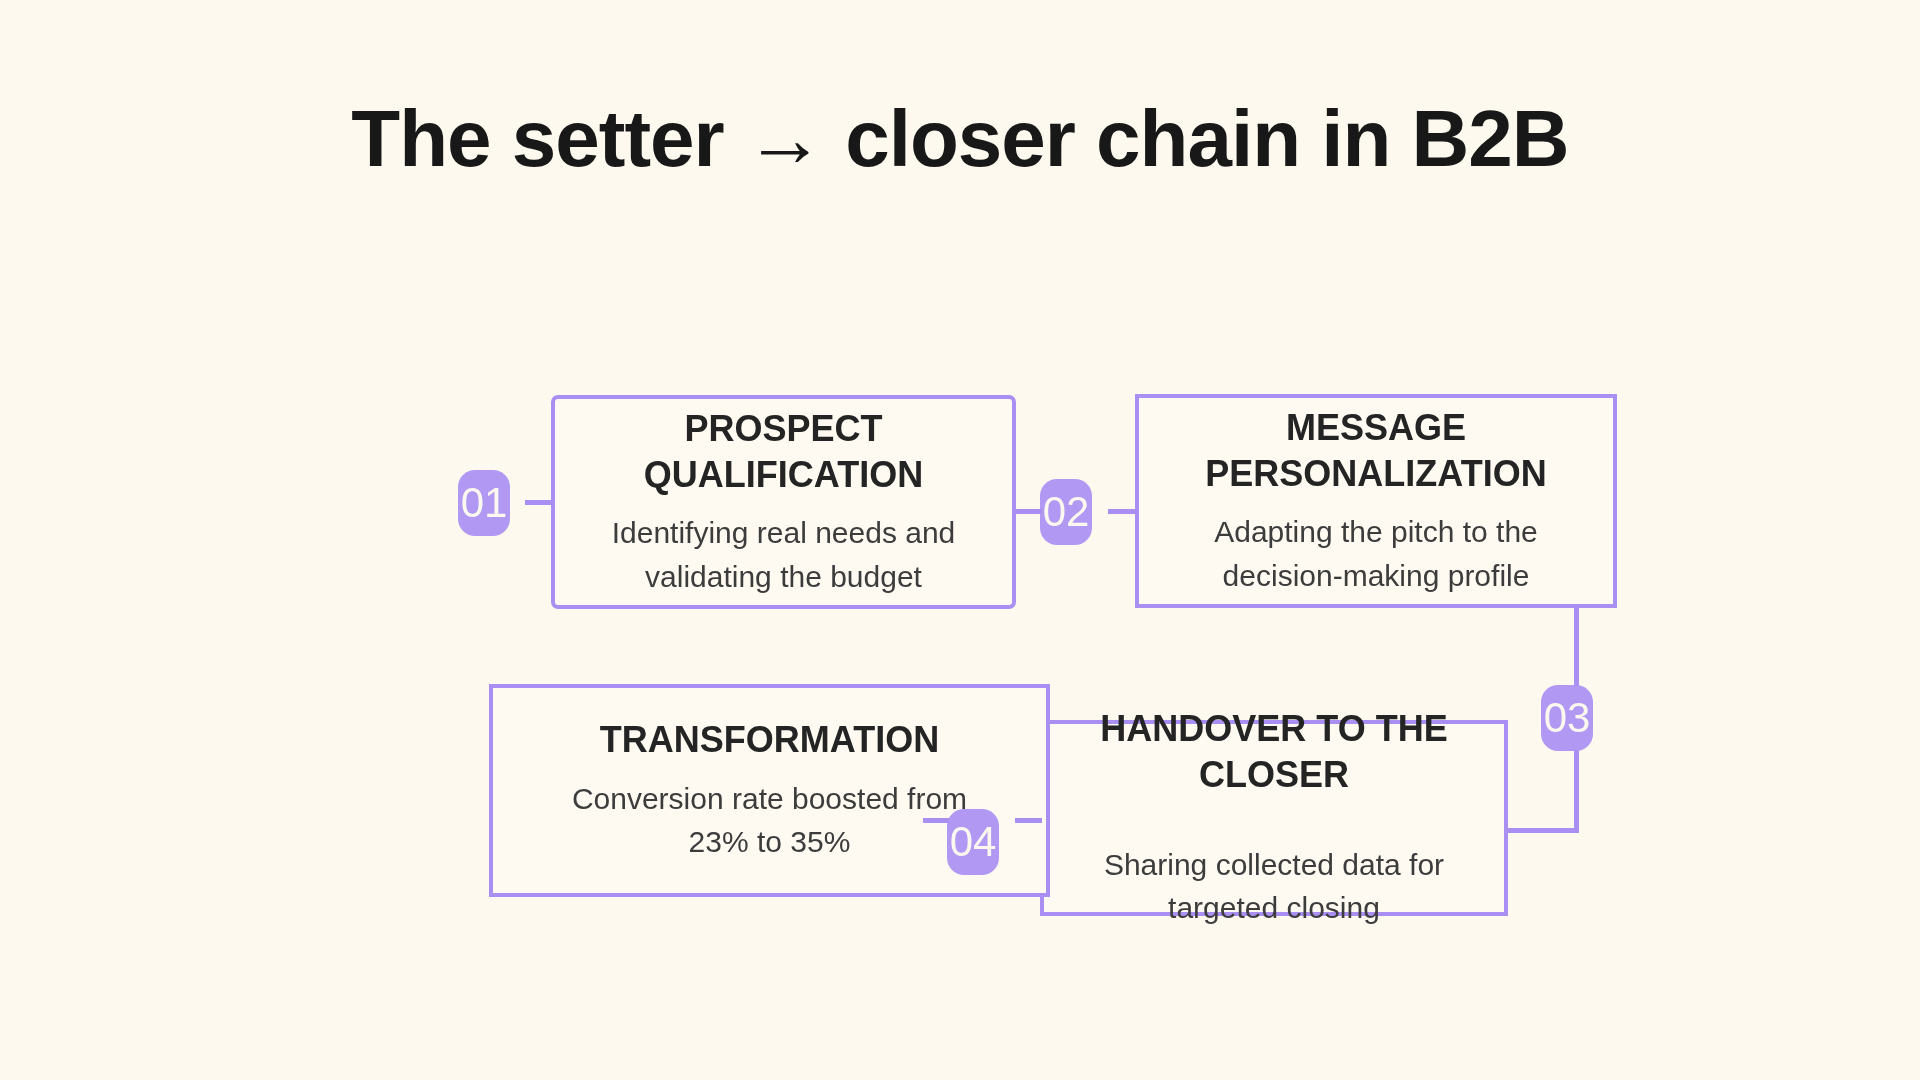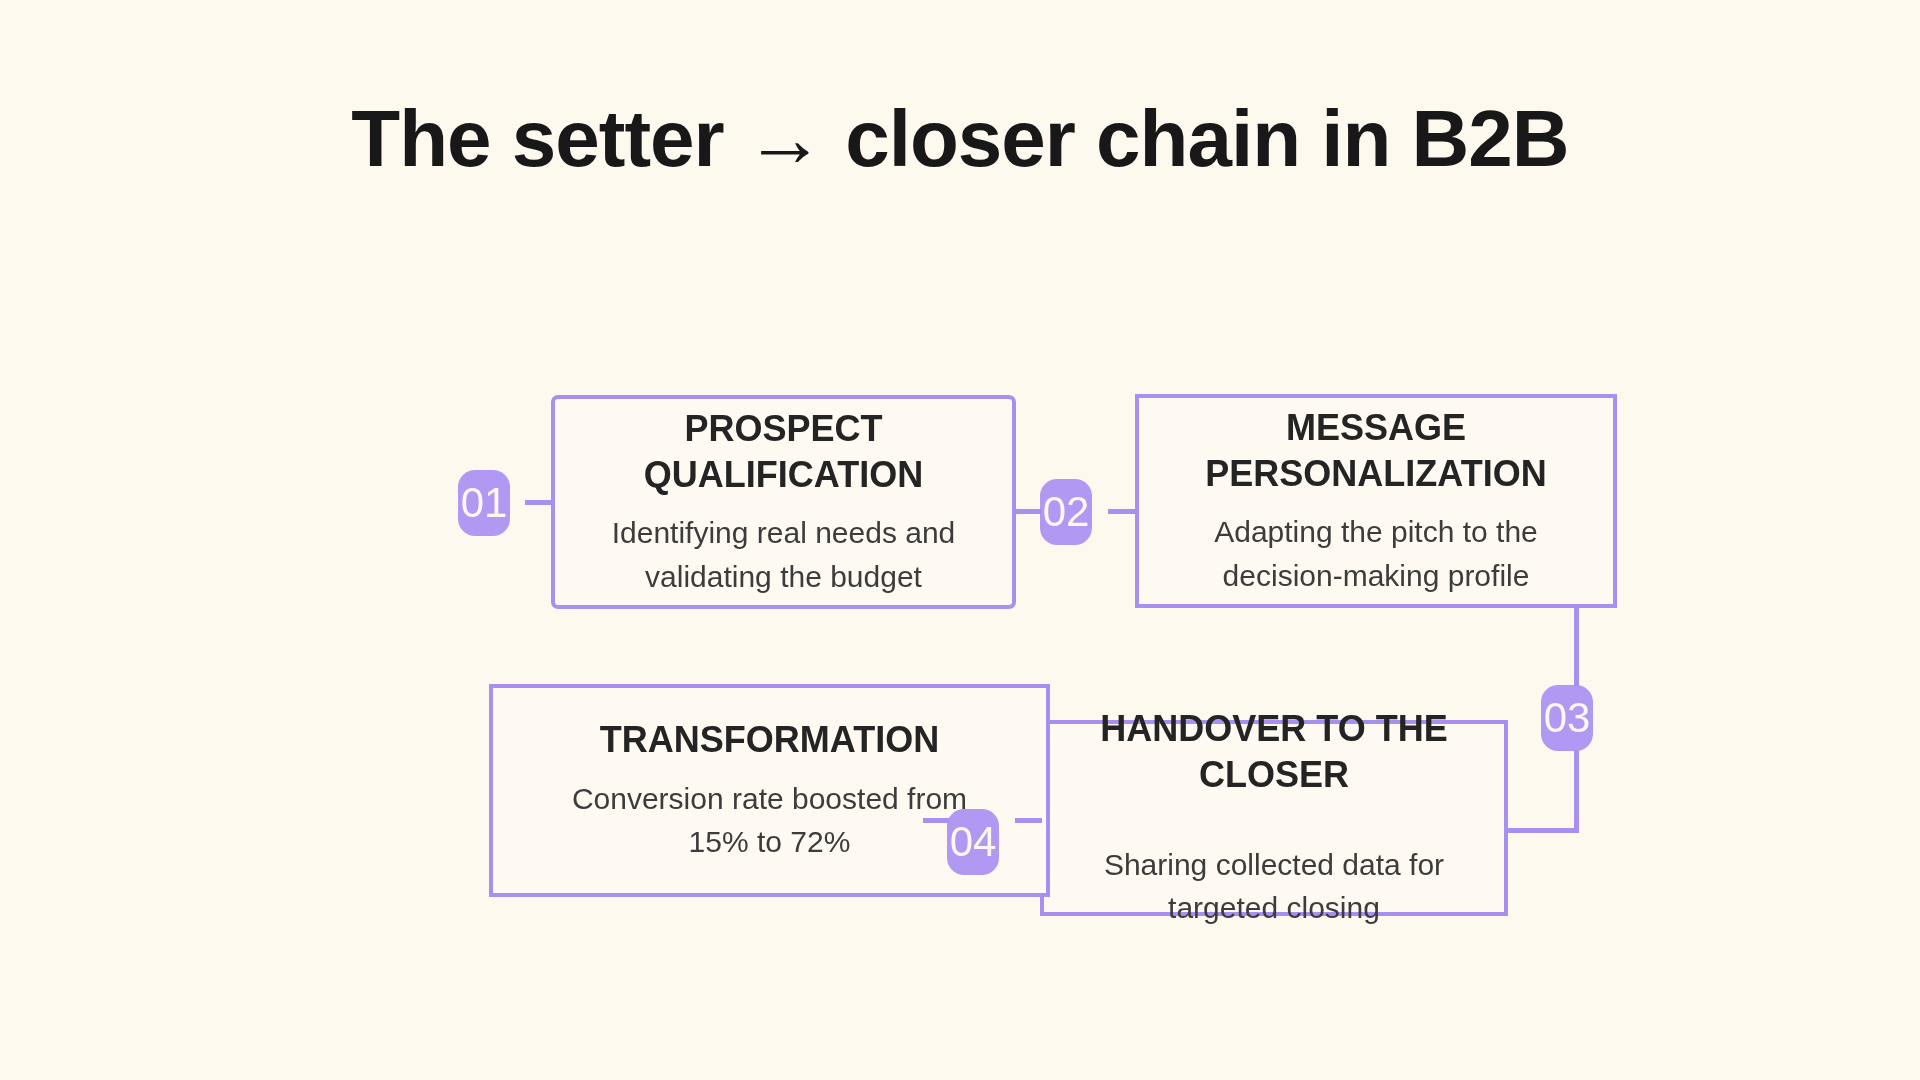--- a/index.html
+++ b/index.html
@@ -113,21 +113,21 @@
     <div class="step-desc">Adapting the pitch to the decision-making profile</div>
   </div>
 
   <div class="step-box box-handover">
     <div class="step-title">HANDOVER TO THE CLOSER</div>
     <div class="step-desc">Sharing collected data for targeted closing</div>
   </div>
 
   <div class="step-box box-transformation">
     <div class="step-title">TRANSFORMATION</div>
-    <div class="step-desc">Conversion rate boosted from 15% to 72%</div>
+    <div class="step-desc">Conversion rate boosted from 23% to 35%</div>
   </div>
 
   <div class="badge badge-01">01</div>
   <div class="badge badge-02">02</div>
   <div class="badge badge-03">03</div>
   <div class="badge badge-04">04</div>
 
   <div class="line h l-b01-box1"></div>
   <div class="line h l-box1-b02"></div>
   <div class="line h l-b02-box2"></div>

